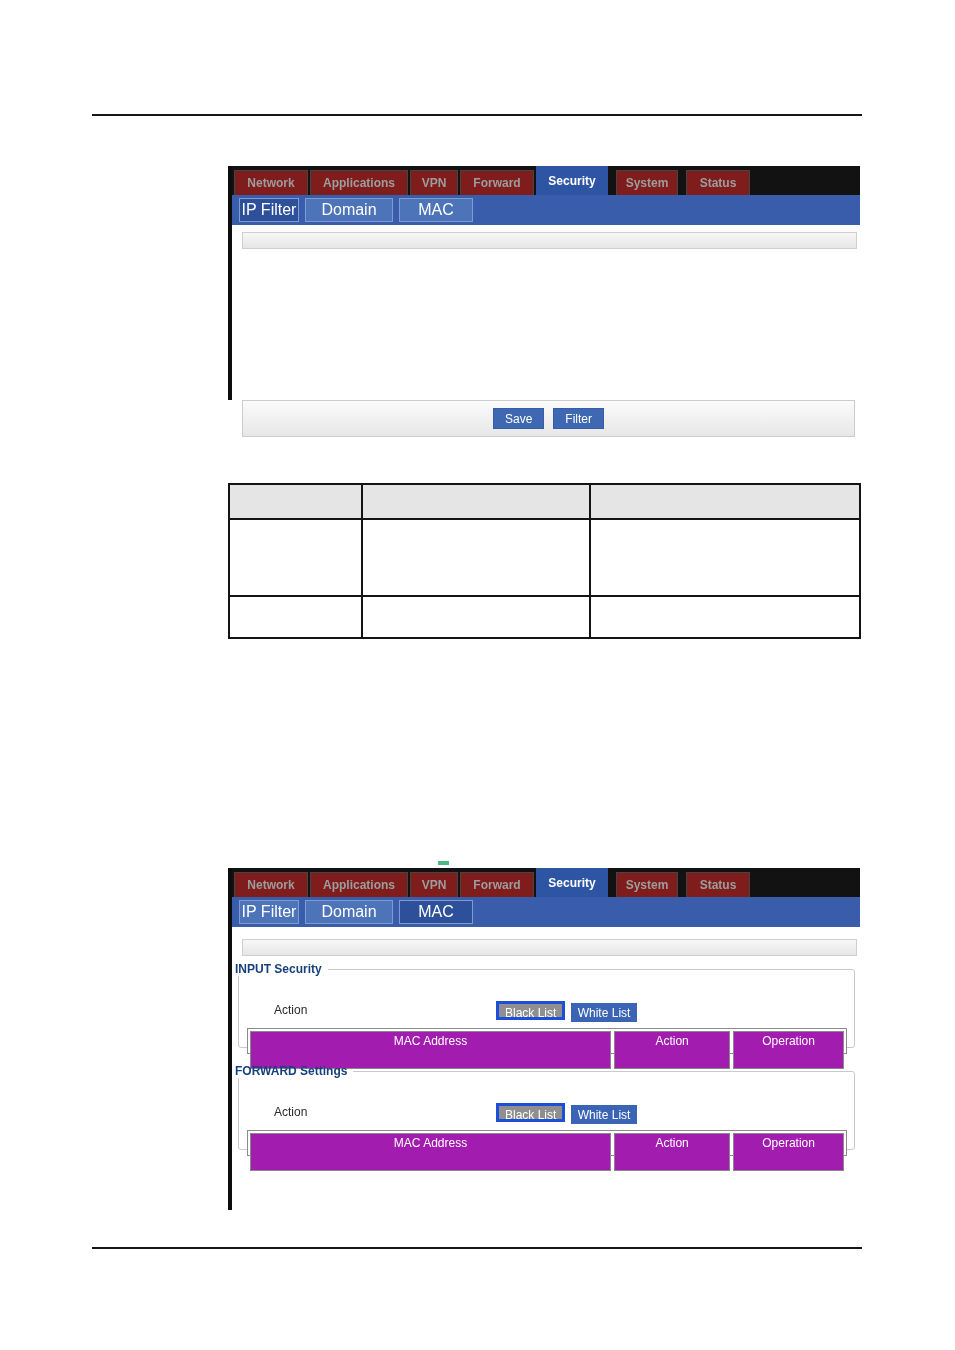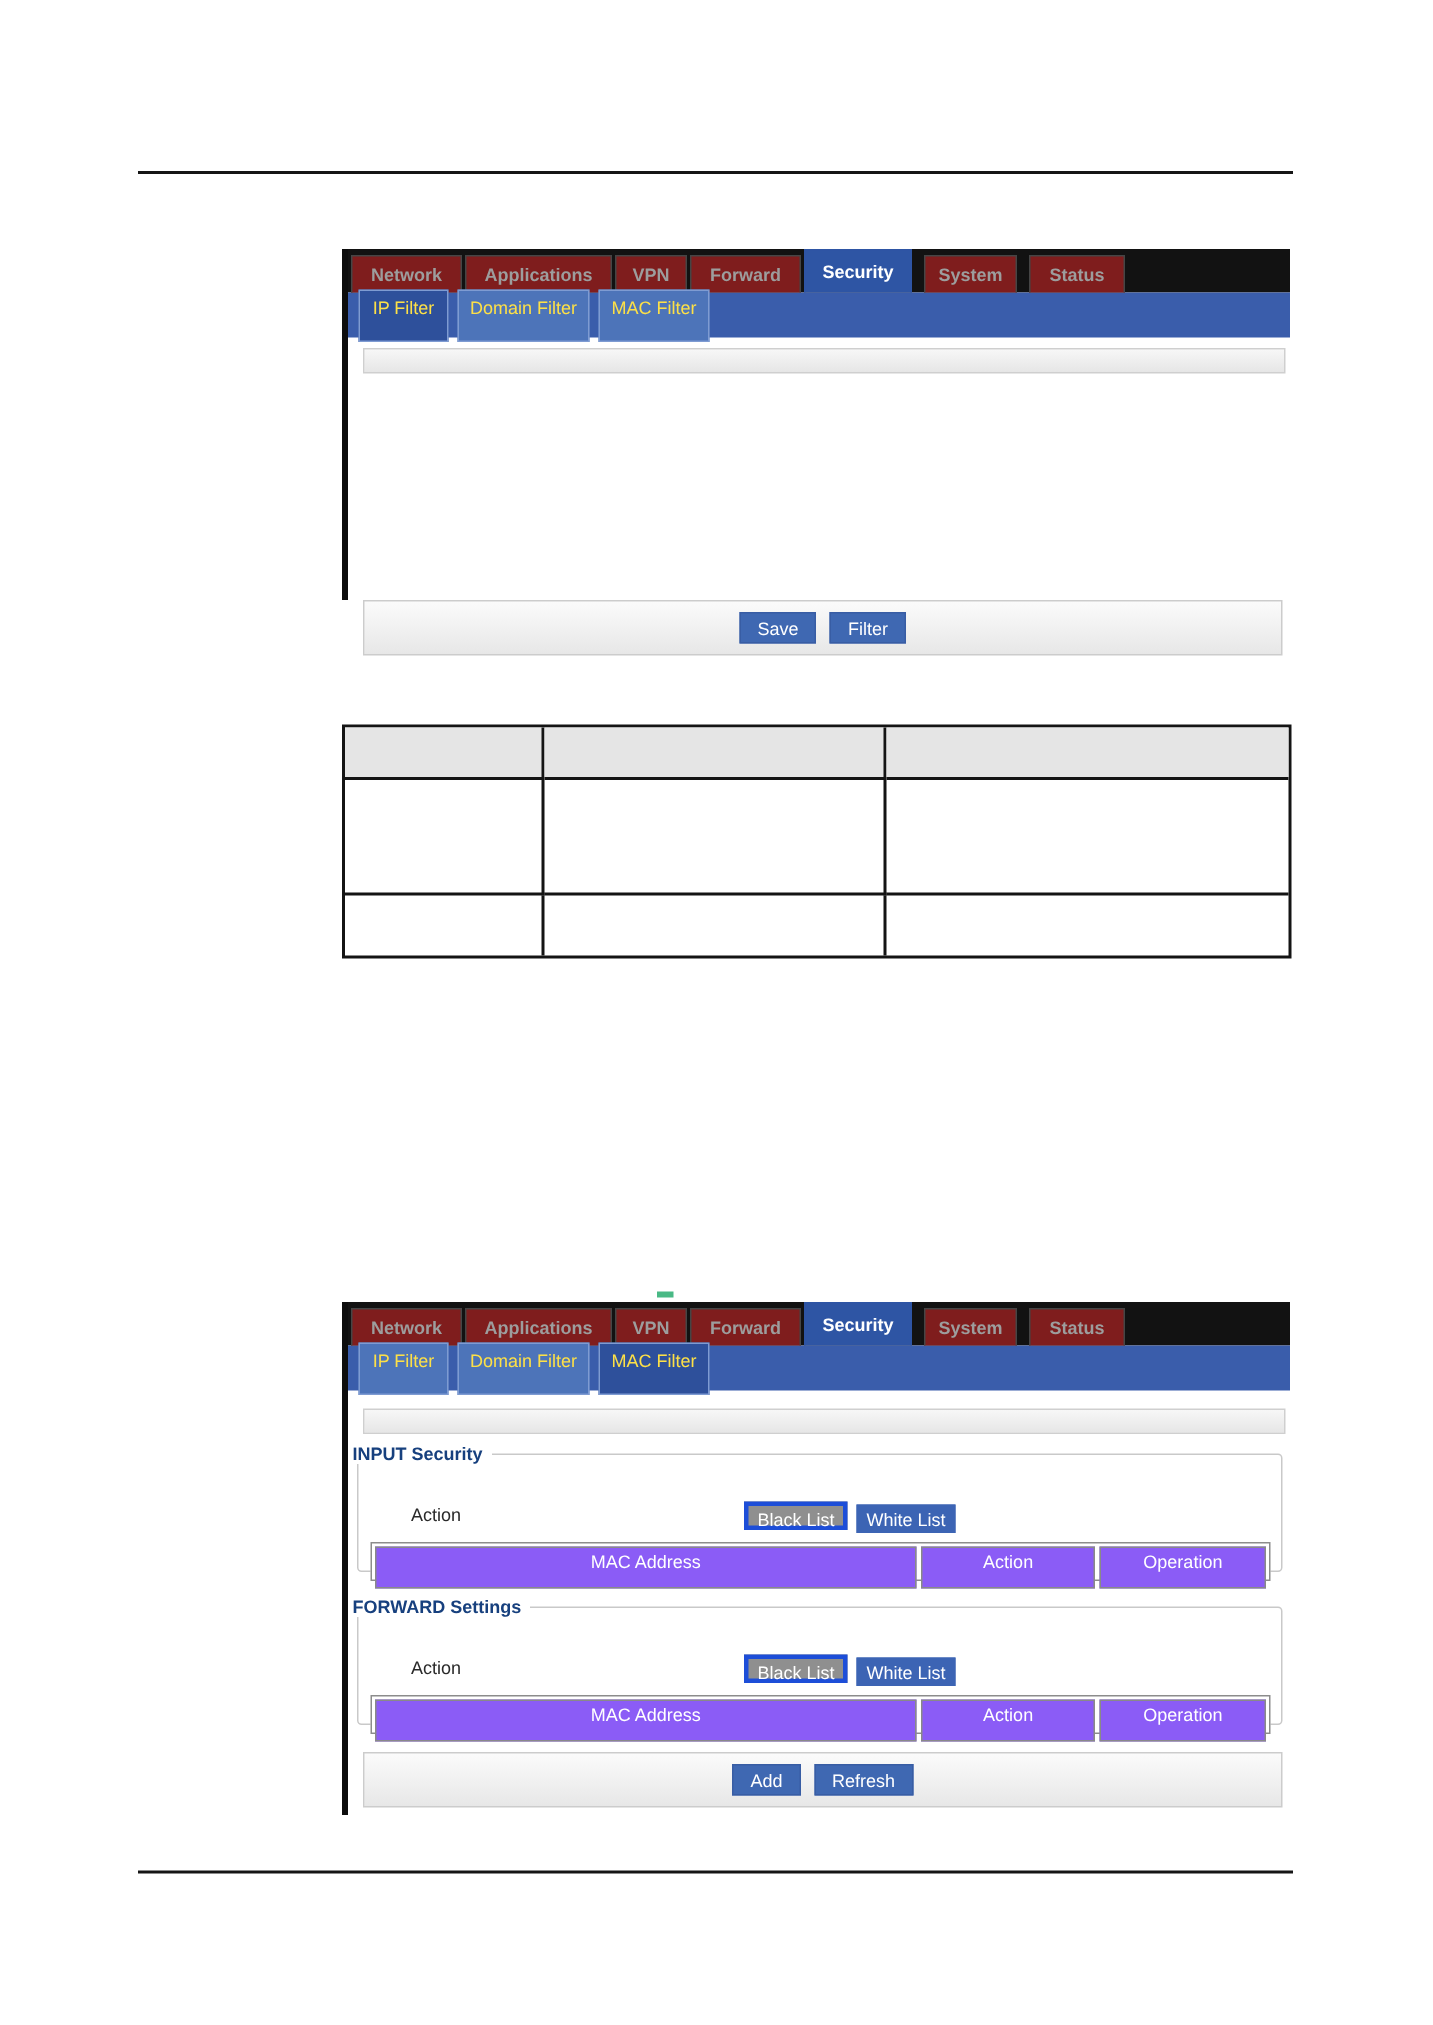--- a/index.html
+++ b/index.html
@@ -8,21 +8,21 @@
   .rule { position:absolute; left:92px; width:770px; height:2px; background:#161616; }
 
   
   .shot { position:absolute; width:632px; border-left:4px solid #0d0d0d; box-sizing:border-box; background:#ffffff; }
   .tabbar { height:29px; background:#121212; display:flex; align-items:flex-end; padding-left:2px; box-sizing:border-box; }
   .tab { height:25px; line-height:24px; background:#7f1d1d; border:1px solid #454545; border-bottom:none;
          color:#9d9d9d; font-size:12px; font-weight:bold; text-align:center; margin-right:2px; box-sizing:border-box; }
   .tab.gapafter { margin-right:8px; }
   .tab.active { height:29px; line-height:28px; background:#2e55a4; border-color:#2e55a4; color:#ffffff; }
   .subbar { height:30px; background:#3a5dab; display:flex; align-items:center; padding-left:7px; gap:6px; box-sizing:border-box; }
-  .subtab { height:35px; line-height:22px; font-size:12px; color:#fde047; background:#4d74b9;
+  .subtab { height:24px; line-height:22px; font-size:16px; color:#ffffff; background:#4d74b9;
             border:1px solid #7e9bd2; text-align:center; box-sizing:border-box; }
   .subtab.active { background:#2e509b; }
 
   .statusbar { position:absolute; height:15px; background:linear-gradient(#f7f7f7,#e6e6e6); border:1px solid #cfcfcf; }
 
   fieldset.panel { position:absolute; border:1px solid #c9c9c9; border-radius:3px; margin:0; padding:0; background:#ffffff; box-sizing:border-box; }
   legend.panel-legend { font-size:12px; font-weight:bold; color:#17407e; padding:0 6px 0 0; margin-left:-4px; }
 
   .frow { position:absolute; font-size:12px; color:#2a2a2a; }
   .text-input { position:absolute; width:118px; height:20px; border:1px solid #7f9db9; background:#fff;
@@ -37,22 +37,22 @@
                display:flex; justify-content:center; align-items:center; gap:9px; box-sizing:border-box; }
   .btn { display:inline-block; height:21px; line-height:21px; padding:0 11px; background:#3f68b2; color:#ffffff;
          font-size:12px; border:1px solid #385da4; box-sizing:border-box; }
 
   .toggle { display:inline-block; height:19px; line-height:19px; padding:0 6px; font-size:12px; color:#ffffff; box-sizing:border-box; }
   .toggle.gray { background:#8f8f8f; border:3px solid #1d4ed8; }
   .toggle.blue { background:#3c64b4; border:1px solid #3c64b4; }
 
   .grid-header { position:absolute; height:26px; border:1px solid #8c8c8c; background:#ffffff; padding:2px;
                  display:flex; gap:3px; box-sizing:border-box; }
-  .grid-cell { background:#8b5cf6; border:1px solid #898989; color:#ffffff; font-size:12px; text-align:center;
-               height:28px; line-height:19px; box-sizing:border-box; }
+  .grid-cell { background:#a21caf; border:1px solid #898989; color:#ffffff; font-size:12px; text-align:center;
+               height:38px; line-height:19px; box-sizing:border-box; }
   .gc-mac { flex:3.3; } .gc-action { flex:1.05; } .gc-op { flex:1; }
 
   
   .doc-table { position:absolute; left:228px; top:483px; width:633px; border:2px solid #141414;
                display:grid; grid-template-columns:21.2% 36.2% 42.6%; grid-template-rows:35px 77px 40px;
                box-sizing:border-box; background:#ffffff; }
   .doc-table .cell { border-right:2px solid #141414; border-bottom:2px solid #141414; }
   .doc-table .cell.lastcol { border-right:none; }
   .doc-table .cell.lastrow { border-bottom:none; }
   .doc-table .head { background:#e5e5e5; }
@@ -144,21 +144,17 @@
         <span class="toggle gray">Black List</span>
         <span class="toggle blue" style="margin-left:2px;">White List</span>
       </div>
       <div class="grid-header" style="left:8px; top:52px; width:600px;">
         <div class="grid-cell gc-mac">MAC Address</div>
         <div class="grid-cell gc-action">Action</div>
         <div class="grid-cell gc-op">Operation</div>
       </div>
     </fieldset>
 
-    <div class="actionbar" style="left:10px; top:300px; width:613px;">
-      <div class="btn">Add</div>
-      <div class="btn">Refresh</div>
-    </div>
   </div>
 
   <div class="rule" style="top:1247px;"></div>
 
 </div>
 
 </body></html>

